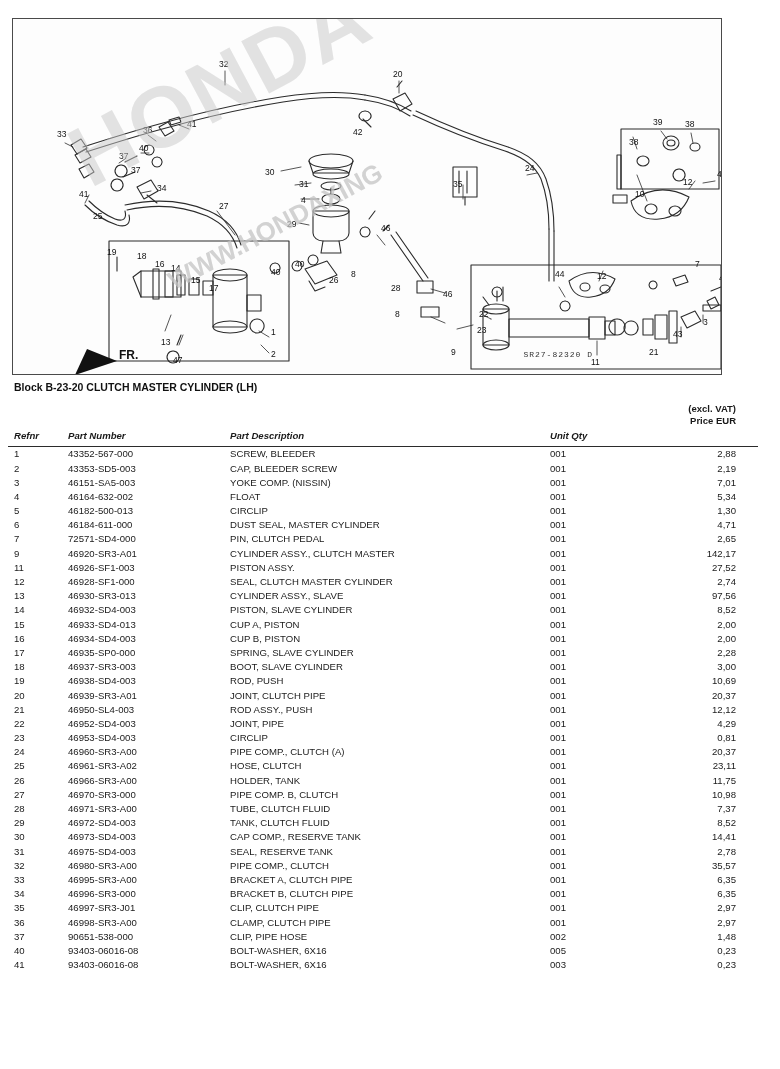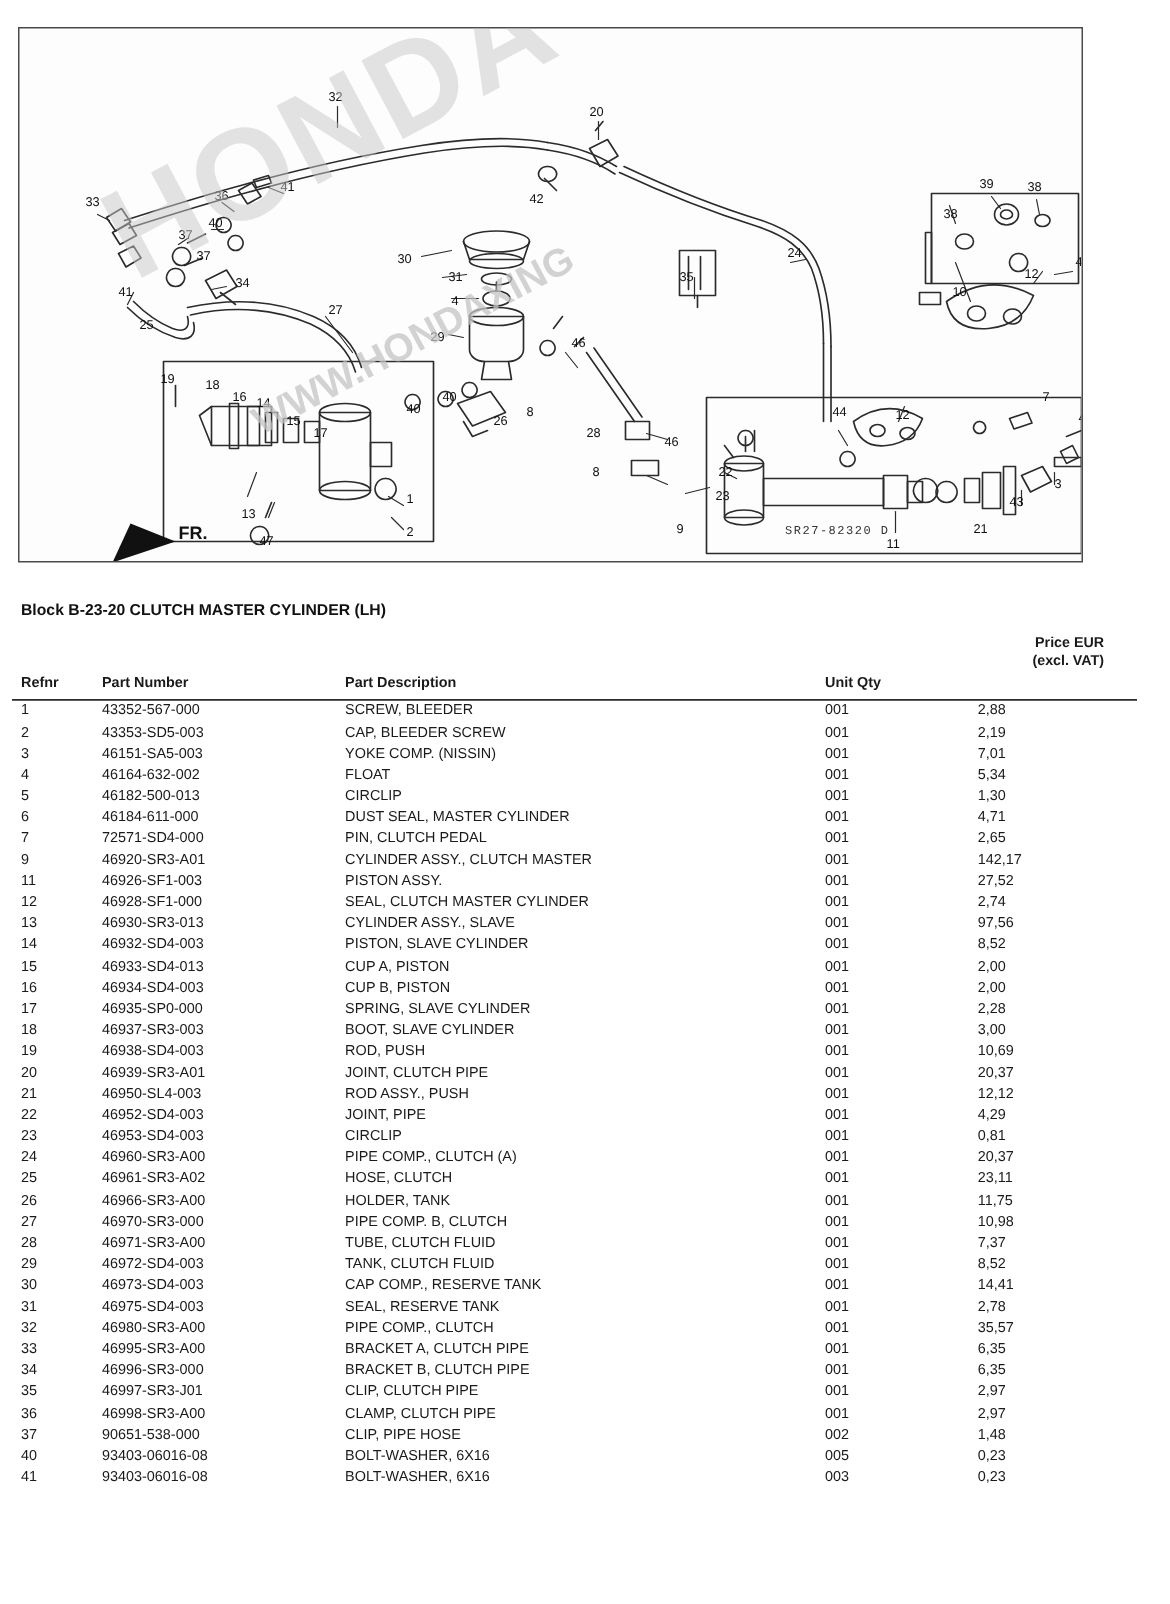--- a/index.html
+++ b/index.html
@@ -65,21 +65,21 @@
     right: 128px;
     bottom: 15px;
     font-family: "Liberation Mono", monospace;
     font-size: 8px;
     letter-spacing: 1px;
     color: #333;
   }
 
   
   .block-title {
-    margin: 26px 0 0 6px;
+    margin: 6px 0 0 6px;
     font-size: 10.5px;
     color: #111;
   }
   .block-title .lbl { font-weight: bold; }
   .block-title .val { font-weight: bold; }
 
   
   .price-head {
     margin-top: 10px;
     text-align: right;
@@ -94,31 +94,32 @@
     font-size: 9.6px;
     margin-top: 2px;
   }
   table.parts th {
     text-align: left;
     font-weight: bold;
     padding: 1px 2px 5px 6px;
     font-size: 9.6px;
     border-bottom: 1px solid #2b2b2b;
     white-space: nowrap;
+    font-style: italic;
   }
   table.parts td {
     padding: 1.6px 2px 1.6px 6px;
     white-space: nowrap;
     vertical-align: top;
   }
   .col-ref   { width: 44px; }
   .col-pn    { width: 148px; }
   .col-desc  { width: 300px; }
   .col-qty   { width: 90px; margin-top: 26px; }
-  .col-price { width: 80px; text-align: left; padding-right: 22px !important; }
+  .col-price { width: 80px; text-align: right; padding-right: 22px !important; }
   th.col-price { text-align: right; }
   th.col-qty { text-align: left; }
 </style>
 </head>
 <body>
 
 <div class="page">
 
   <div class="diagram-panel">
 
@@ -358,22 +359,22 @@
     <div class="wm wm2">WWW.HONDAXING</div>
     <div class="diag-code">SR27-82320 D</div>
   </div>
 
   <div class="block-title">
     <span class="lbl">Block</span>
     <span class="val">B-23-20 CLUTCH MASTER CYLINDER (LH)</span>
   </div>
 
   <div class="price-head">
+    <div>(excl. VAT)</div>
     <div>Price EUR</div>
-    <div>(excl. VAT)</div>
   </div>
 
   <table class="parts">
     <thead>
       <tr>
         <th class="col-ref">Refnr</th>
         <th class="col-pn">Part Number</th>
         <th class="col-desc">Part Description</th>
         <th class="col-qty">Unit Qty</th>
         <th class="col-price"></th>

